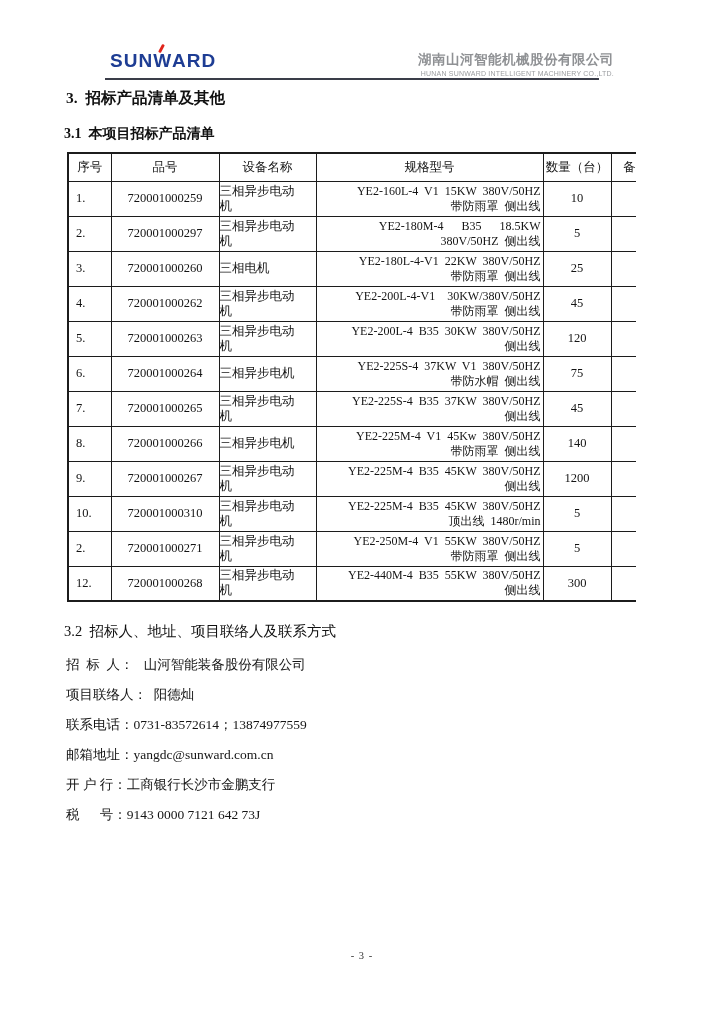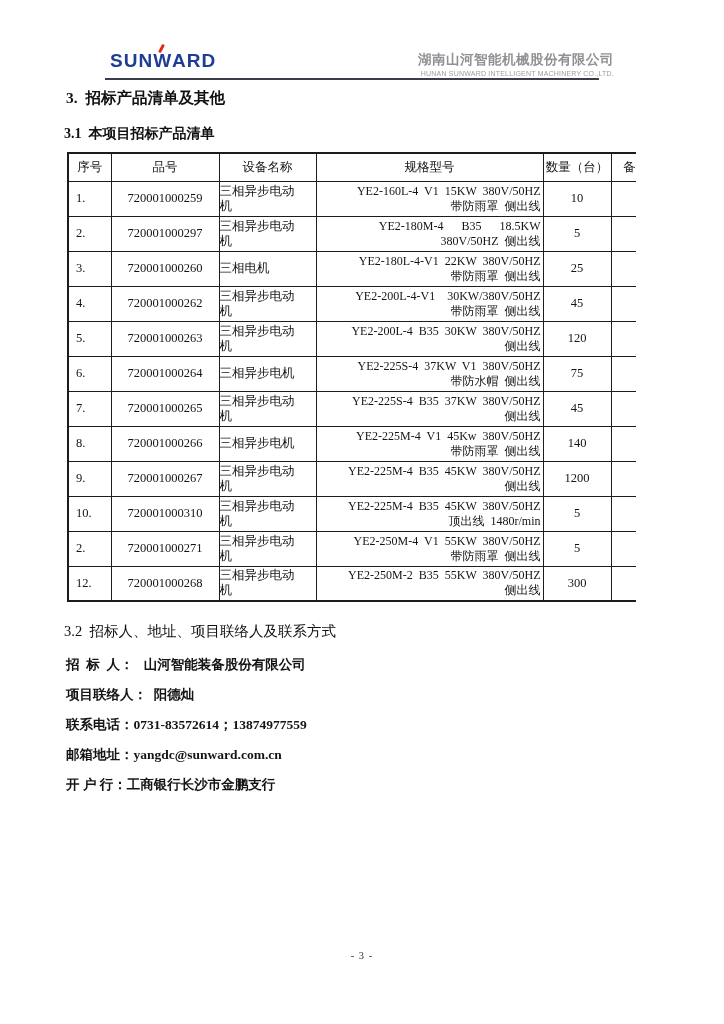--- a/index.html
+++ b/index.html
@@ -87,21 +87,21 @@
                    white-space: pre-wrap; font-size: 12px; }
   td.cell-qty    { text-align: center; margin-top: 28px; }
   td.cell-remark { text-align: center; }
 
   
   .contact-lines {
     position: absolute; left: 66px; top: 650px;
     font-size: 13.5px; color: #141414;
   }
   .contact-line {
-    white-space: pre-wrap; height: 30px; line-height: 30px; font-weight: bold;
+    white-space: pre-wrap; height: 30px; line-height: 30px;
   }
 
   
   .footer {
     position: absolute; left: 0; top: 950px; width: 724px;
     text-align: center; font-size: 10.5px; color: #333333;
     letter-spacing: 1px;
   }
 </style>
 </head>
@@ -248,33 +248,34 @@
       <td class="cell-spec">YE2-250M-4  V1  55KW  380V/50HZ
 带防雨罩  侧出线</td>
       <td class="cell-qty">5</td>
       <td class="cell-remark"></td>
     </tr>
         <tr>
       <td class="cell-no">12.</td>
       <td class="cell-item">720001000268</td>
       <td class="cell-device">三相异步电动
 机</td>
-      <td class="cell-spec">YE2-250M-2  B35  55KW  380V/50HZ
+      <td class="cell-spec">YE2-440M-4  B35  55KW  380V/50HZ
 侧出线</td>
       <td class="cell-qty">300</td>
       <td class="cell-remark"></td>
     </tr>
       </tbody>
   </table>
 
   <div class="h-sub2">3.2  招标人、地址、项目联络人及联系方式</div>
 
   <div class="contact-lines">
       <div class="contact-line">招  标  人：   山河智能装备股份有限公司</div>
       <div class="contact-line">项目联络人：  阳德灿</div>
       <div class="contact-line">联系电话：0731-83572614；13874977559</div>
       <div class="contact-line">邮箱地址：yangdc@sunward.com.cn</div>
       <div class="contact-line">开 户 行：工商银行长沙市金鹏支行</div>
+      <div class="contact-line">税      号：9143 0000 7121 642 73J</div>
     </div>
 
   <div class="footer">- 3 -</div>
 
 </div>
 
 </body></html>

